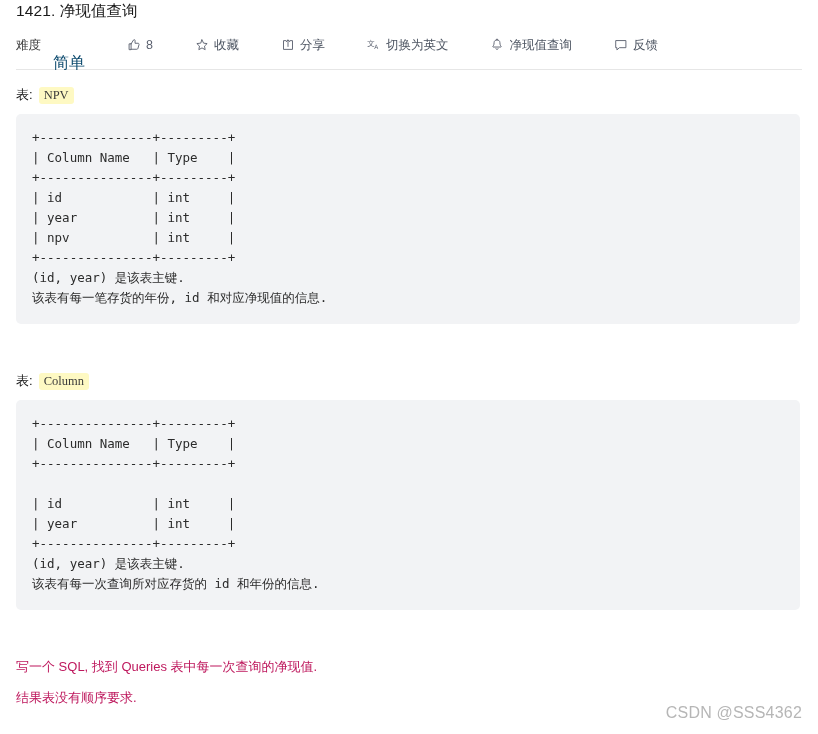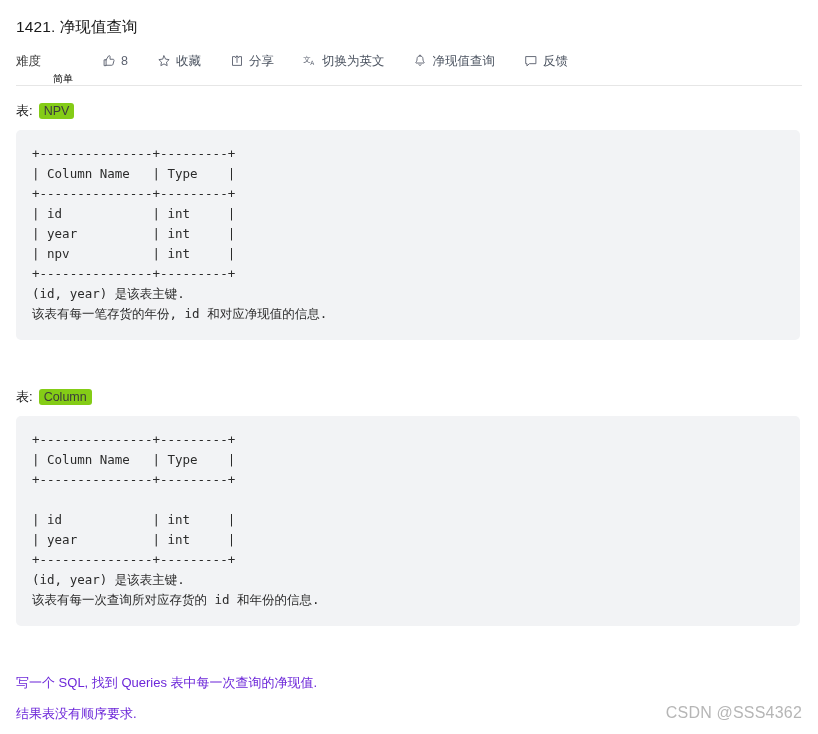--- a/index.html
+++ b/index.html
@@ -21,45 +21,45 @@
   .page {
     padding: 0 16px;
     box-sizing: border-box;
     width: 818px;
   }
   .title {
     font-size: 15.5px;
     line-height: 22px;
     color: #1a1a1a;
     font-weight: 400;
-    padding-top: 16px;
+    padding-top: 0;
     letter-spacing: 0.1px;
   }
 
   .toolbar {
     display: flex;
     align-items: center;
     height: 30px;
     margin-top: 8px;
-    gap: 3px;
+    gap: 16px;
     font-size: 12.5px;
     color: #4d5562;
   }
   .tool {
     display: flex;
     align-items: center;
     gap: 5px;
     white-space: nowrap;
     color: #4d5562;
   }
   .tool + .tool { margin-left: 26px; }
   .diff-label { color: #3c3c3c; font-size: 12.5px; }
   .diff-value {
-    color: #000000;
-    font-size: 10px;
+    color: #0c4a6e;
+    font-size: 16px;
     margin-left: 7px;
     margin-top: 36px;
   }
   .tool .ico {
     display: inline-flex;
     width: 14px;
     height: 14px;
     align-items: center;
     justify-content: center;
     color: #5c6270;
@@ -93,23 +93,23 @@
   
   .tablename {
     margin-top: 16px;
     font-size: 13px;
     color: #1a1a1a;
     display: flex;
     align-items: baseline;
     gap: 2px;
   }
   .tablename .code-chip {
-    font-family: Liberation Sans, sans-serif;
+    font-family: Liberation Serif, serif;
     font-size: 12.5px;
-    background: #84cc16;
+    background: #fef9c3;
     border-radius: 3px;
     padding: 1px 5px;
     color: #3b3b3b;
     margin-left: 4px;
   }
 
   
   .codeblock {
     background: #f2f3f5;
     border-radius: 5px;
@@ -121,21 +121,21 @@
     font-size: 12.5px;
     line-height: 20px;
     color: #2b2b2b;
     white-space: pre;
   }
 
   
   .para {
     font-size: 13px;
     line-height: 20px;
-    color: #6d28d9;
+    color: #be185d;
     margin-top: 22px;
   }
   .spacer-block { height: 32px; }
 
   
   .watermark {
     position: absolute;
     right: 16px;
     bottom: 12px;
     font-size: 16px;

